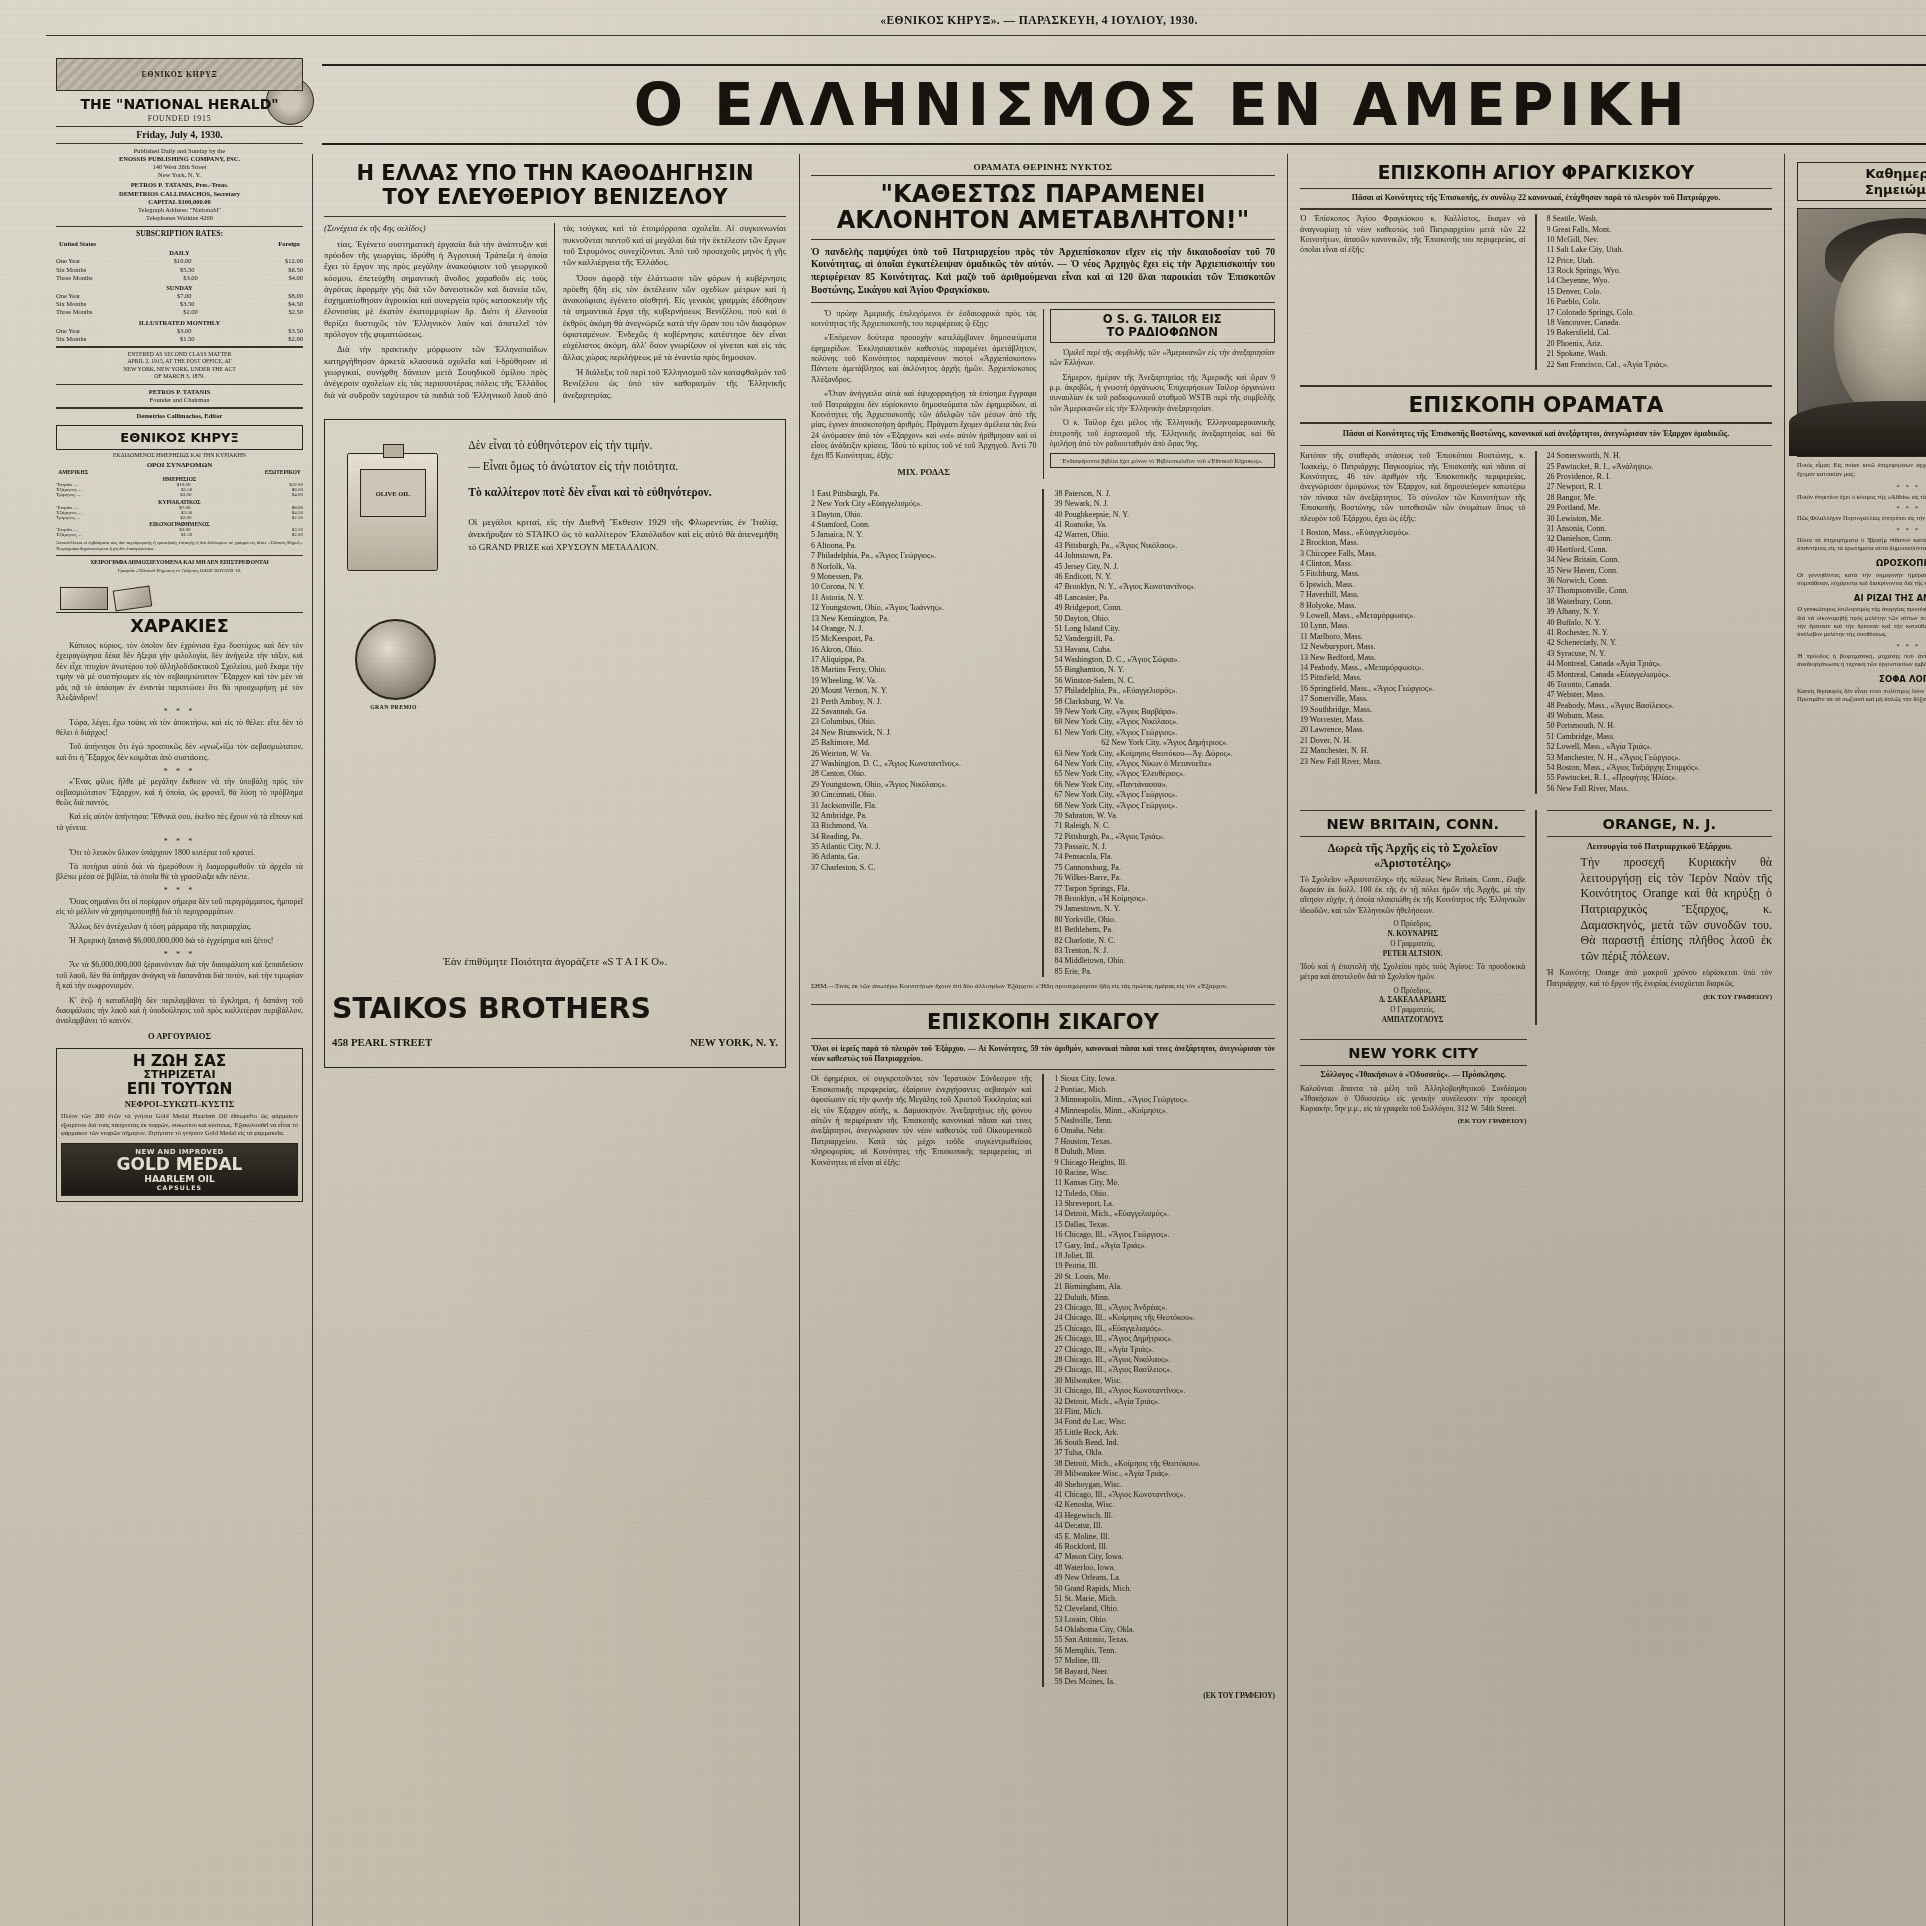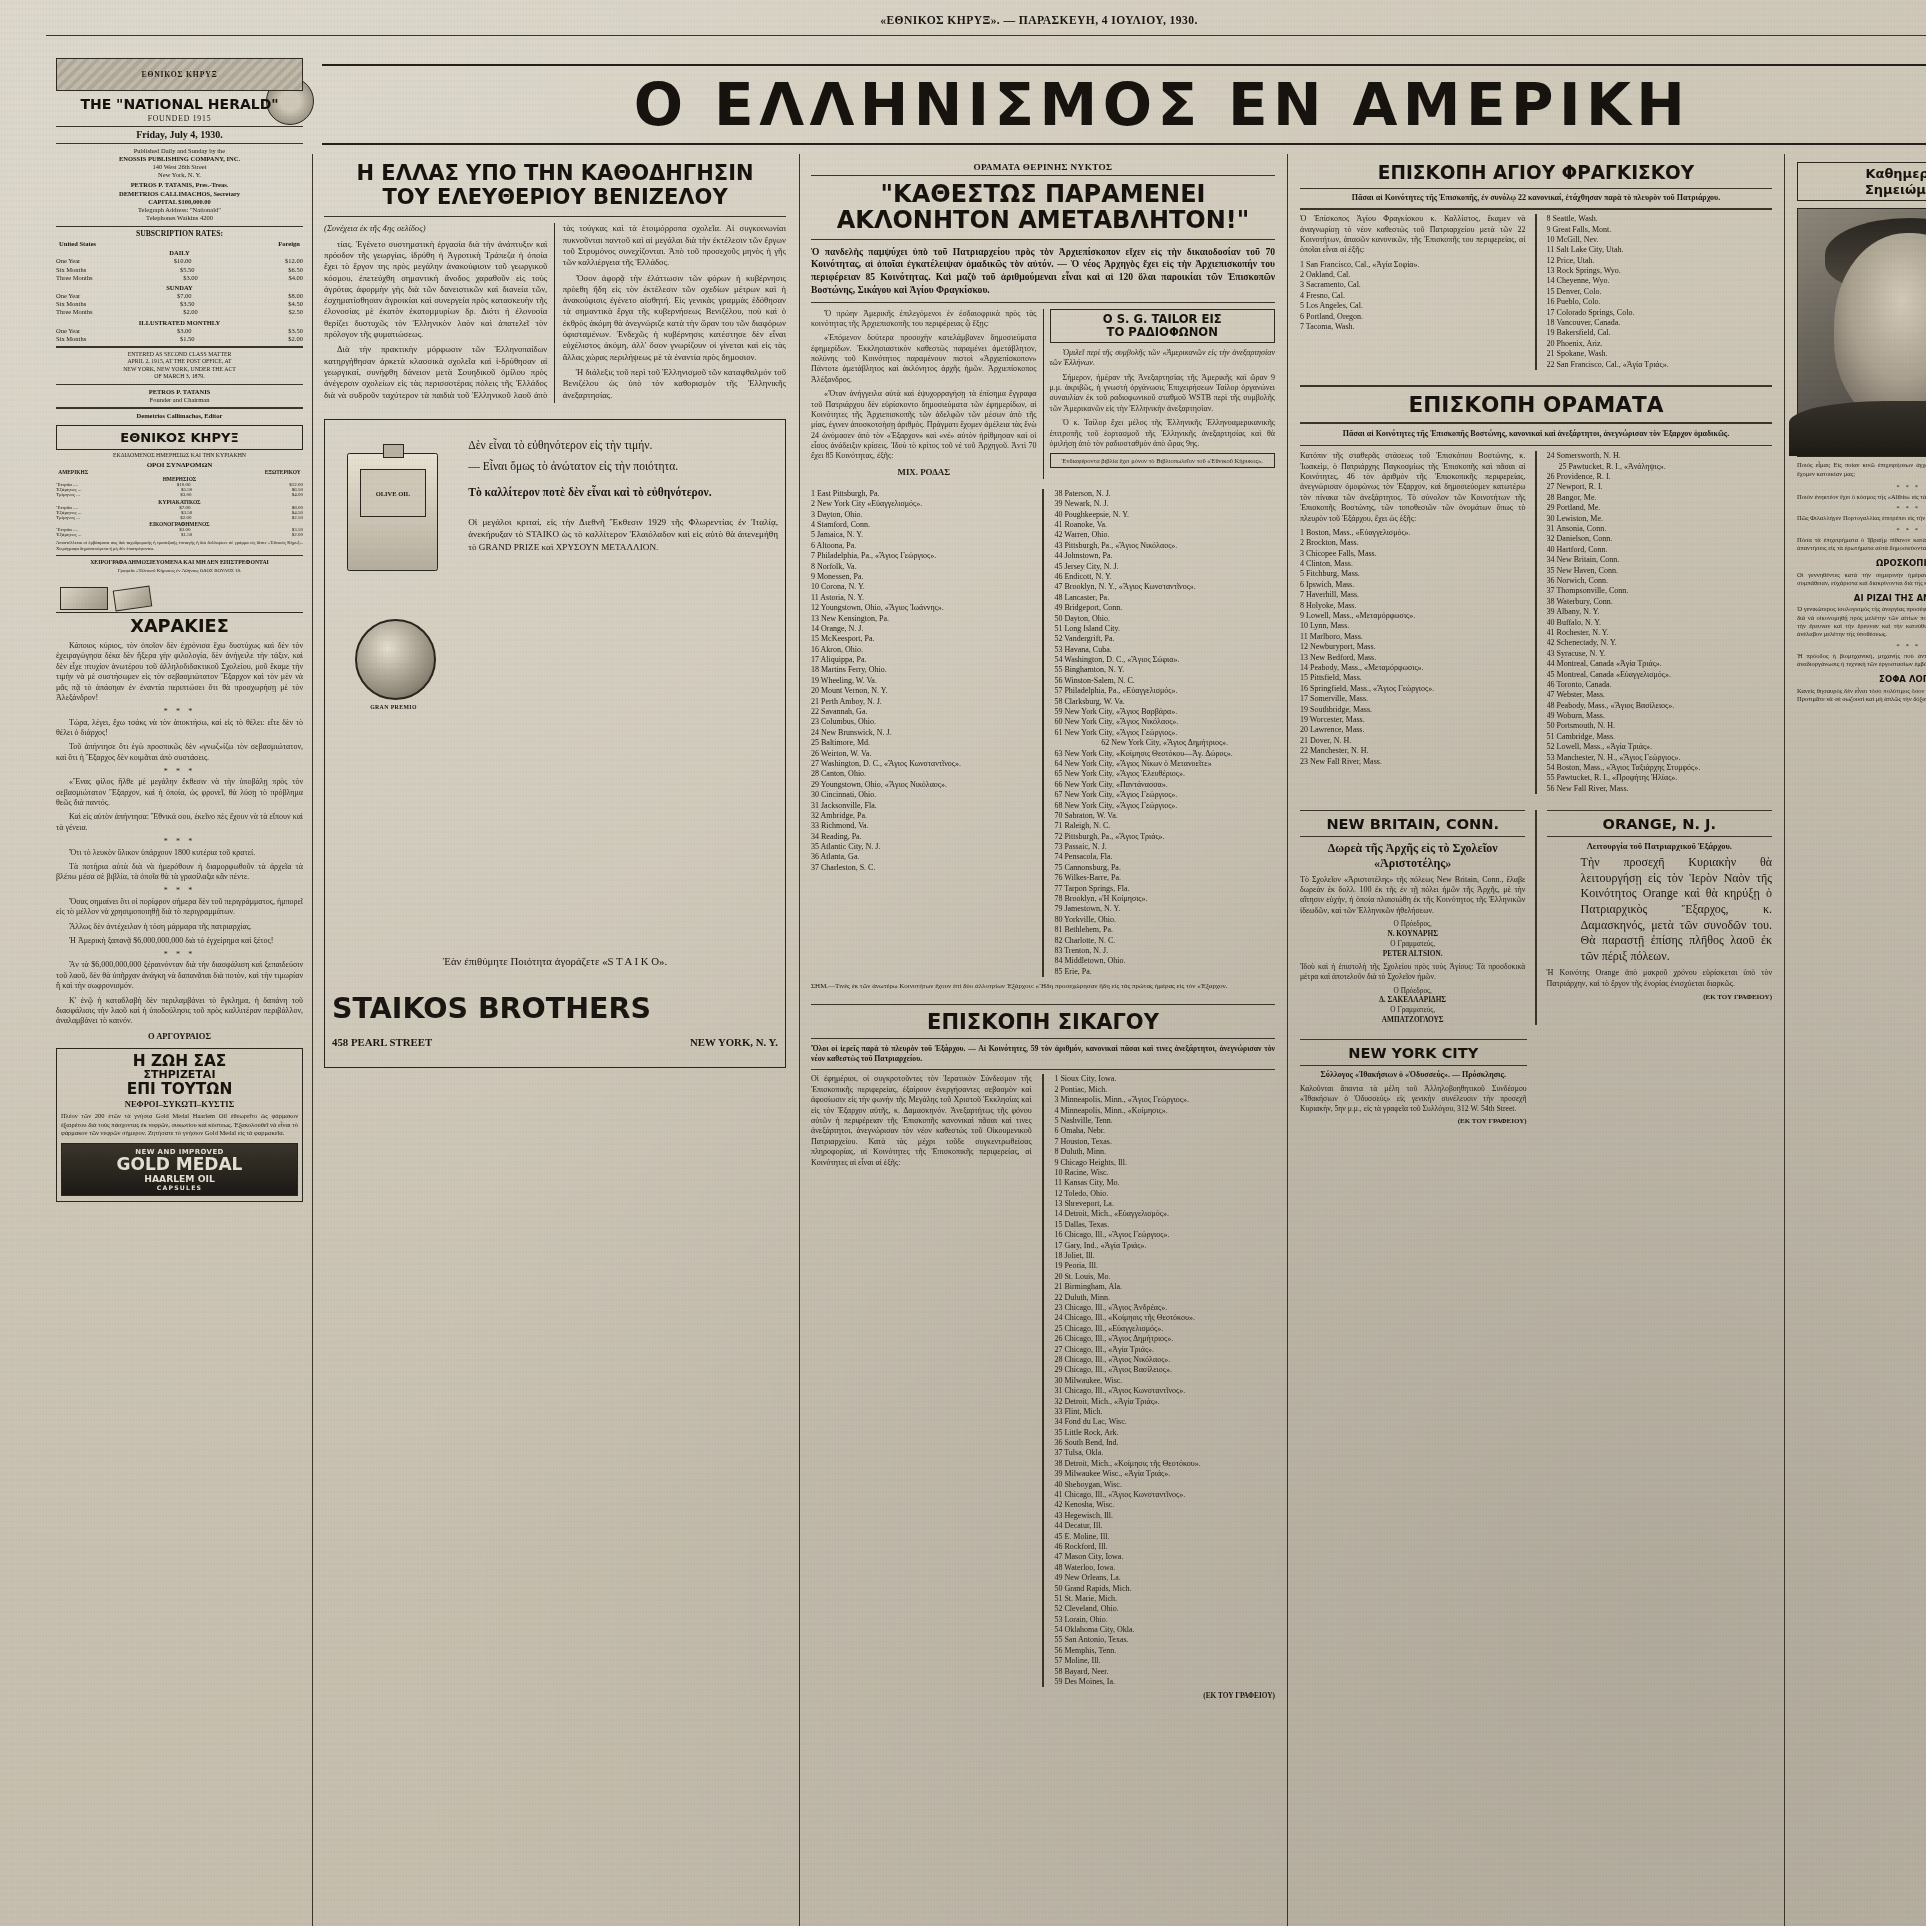--- a/index.html
+++ b/index.html
@@ -524,29 +524,20 @@
 
   <div class="col" style="left:1300px;top:162px;width:472px;">
 
     <div class="hd" style="font-size:18.5px;">ΕΠΙΣΚΟΠΗ ΑΓΙΟΥ ΦΡΑΓΚΙΣΚΟΥ</div>
     <div class="rule-h" style="position:relative;height:1.2px;width:100%;margin:4.6px 0;"></div>
     <div style="font-size:8px;line-height:1.3;text-align:center;font-weight:bold;">Πᾶσαι αἱ Κοινότητες τῆς Ἐπισκοπῆς, ἐν συνόλῳ 22 κανονικαί, ἐτάχθησαν παρὰ τὸ πλευρὸν τοῦ Πατριάρχου.</div>
     <div class="rule-h" style="position:relative;height:1.2px;width:100%;margin:4.6px 0;"></div>
     <div style="display:flex;gap:10px;">
       <div style="width:48%;">
         <div style="font-size:8px;line-height:1.3;text-align:justify;">Ὁ Ἐπίσκοπος Ἁγίου Φραγκίσκου κ. Καλλίστος, ἔκαμεν νὰ ἀναγνωρίσῃ τὸ νέον καθεστὼς τοῦ Πατριαρχείου μετὰ τῶν 22 Κοινοτήτων, ἁπασῶν κανονικῶν, τῆς Ἐπισκοπῆς του περιφερείας, αἱ ὁποῖαι εἶναι αἱ ἑξῆς:</div>
-        <div class="list-col" style="margin-top:3.9px;" id="sfLeft">
-            <div style="white-space: normal;">1 San Francisco, Cal., «Ἁγία Σοφία».</div>
-            <div style="white-space: normal;">2 Oakland, Cal.</div>
-            <div style="white-space: normal;">3 Sacramento, Cal.</div>
-            <div style="white-space: normal;">4 Fresno, Cal.</div>
-            <div style="white-space: normal;">5 Los Angeles, Cal.</div>
-            <div style="white-space: normal;">6 Portland, Oregon.</div>
-            <div style="white-space: normal;">7 Tacoma, Wash.</div>
-          </div>
       </div>
       <div class="rule-v" style="position:relative;width:1.2px;height:auto;"></div>
       <div class="list-col" style="width:48%;" id="sfRight">
           <div style="white-space: normal;">8 Seattle, Wash.</div>
           <div style="white-space: normal;">9 Great Falls, Mont.</div>
           <div style="white-space: normal;">10 McGill, Nev.</div>
           <div style="white-space: normal;">11 Salt Lake City, Utah.</div>
           <div style="white-space: normal;">12 Price, Utah.</div>
           <div style="white-space: normal;">13 Rock Springs, Wyo.</div>
           <div style="white-space: normal;">14 Cheyenne, Wyo.</div>
@@ -592,21 +583,21 @@
               <div style="white-space: normal;">19 Worcester, Mass.</div>
               <div style="white-space: normal;">20 Lawrence, Mass.</div>
               <div style="white-space: normal;">21 Dover, N. H.</div>
               <div style="white-space: normal;">22 Manchester, N. H.</div>
               <div style="white-space: normal;">23 New Fall River, Mass.</div>
             </div>
         </div>
         <div class="rule-v" style="position:relative;width:1.2px;height:auto;"></div>
         <div class="list-col" style="width:48%;" id="bosRight">
             <div style="white-space: normal;">24 Somersworth, N. H.</div>
-            <div style="white-space: normal; margin-left: 12px;">25 Pawtucket, R. I., «Ἀνάληψις».</div>
+            <div style="white-space: normal;">25 Pawtucket, R. I., «Ἀνάληψις».</div>
             <div style="white-space: normal;">26 Providence, R. I.</div>
             <div style="white-space: normal;">27 Newport, R. I.</div>
             <div style="white-space: normal;">28 Bangor, Me.</div>
             <div style="white-space: normal;">29 Portland, Me.</div>
             <div style="white-space: normal;">30 Lewiston, Me.</div>
             <div style="white-space: normal;">31 Ansonia, Conn.</div>
             <div style="white-space: normal;">32 Danielson, Conn.</div>
             <div style="white-space: normal;">40 Hartford, Conn.</div>
             <div style="white-space: normal;">34 New Britain, Conn.</div>
             <div style="white-space: normal;">35 New Haven, Conn.</div>

